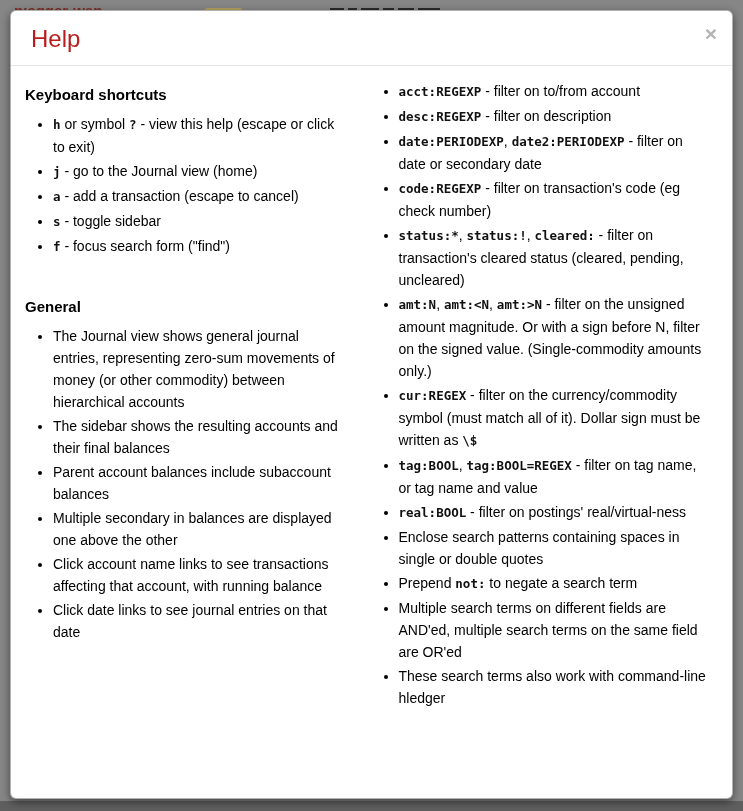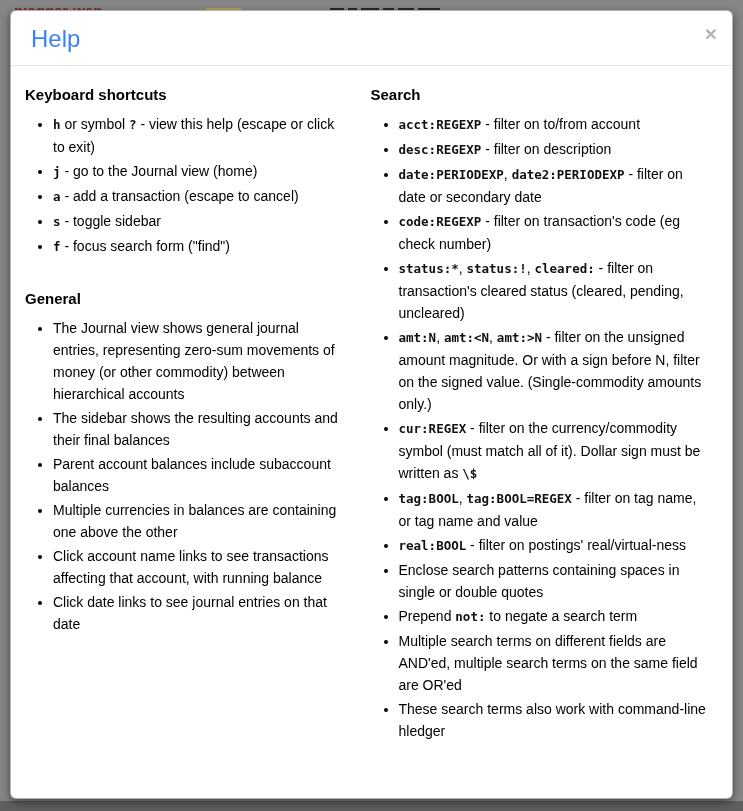--- a/index.html
+++ b/index.html
@@ -49,42 +49,42 @@
     border-radius: 6px;
     box-shadow: 0 3px 9px rgba(0,0,0,0.5);
     overflow: hidden;
   }
   .modal-header {
     padding: 13px 15px 11px 20px;
     border-bottom: 1px solid #e5e5e5;
   }
   .modal-title {
     margin: 0;
-    font-size: 24px; font-weight: 500; line-height: 30px; color: #3b82f6;
+    font-size: 24px; font-weight: 500; line-height: 30px; color: #b91c1c;
   }
   .close {
     float: right;
     background: none; border: none; padding: 0; margin: 0;
     font-size: 21px; font-weight: bold; line-height: 20px;
     color: #b4b4b4; cursor: pointer;
     font-family: "Liberation Sans", sans-serif;
   }
   .modal-body {
     padding: 14px 20px 10px 14px;
     display: flex;
   }
   .col { flex: 1 1 50%; min-width: 0; }
   .col.left { padding-right: 22px; }
   .col.right { padding-left: 2px; }
 
   .section-heading {
     margin: 6px 0 10px 0;
     font-size: 15px; font-weight: bold; color: #000;
   }
-  .section-heading.later { margin-top: 32px; }
+  .section-heading.later { margin-top: 40px; }
 
   ul.help-list {
     margin: 0 0 8px 0;
     padding-left: 28px;
   }
   ul.help-list li {
     font-size: 14px;
     line-height: 22px;
     margin-bottom: 2px;
     color: #000;
@@ -121,27 +121,26 @@
           <li><code>j</code><span> - go to the Journal view (home)</span></li>
           <li><code>a</code><span> - add a transaction (escape to cancel)</span></li>
           <li><code>s</code><span> - toggle sidebar</span></li>
           <li><code>f</code><span> - focus search form ("find")</span></li>
         </ul>
       <h3 class="section-heading later">General</h3>
       <ul class="help-list">
           <li><span>The Journal view shows general journal entries, representing zero-sum movements of money (or other commodity) between hierarchical accounts</span></li>
           <li><span>The sidebar shows the resulting accounts and their final balances</span></li>
           <li><span>Parent account balances include subaccount balances</span></li>
-          <li><span>Multiple currencies in balances are containing one above the other</span></li>
+          <li><span>Multiple secondary in balances are displayed one above the other</span></li>
           <li><span>Click account name links to see transactions affecting that account, with running balance</span></li>
           <li><span>Click date links to see journal entries on that date</span></li>
         </ul>
     </div>
     <div class="col right">
-      <h3 class="section-heading">Search</h3>
       <ul class="help-list">
           <li><code>acct:REGEXP</code><span> - filter on to/from account</span></li>
           <li><code>desc:REGEXP</code><span> - filter on description</span></li>
           <li><code>date:PERIODEXP</code><span>, </span><code>date2:PERIODEXP</code><span> - filter on date or secondary date</span></li>
           <li><code>code:REGEXP</code><span> - filter on transaction's code (eg check number)</span></li>
           <li><code>status:*</code><span>, </span><code>status:!</code><span>, </span><code>cleared:</code><span> - filter on transaction's cleared status (cleared, pending, uncleared)</span></li>
           <li><code>amt:N</code><span>, </span><code>amt:&lt;N</code><span>, </span><code>amt:&gt;N</code><span> - filter on the unsigned amount magnitude. Or with a sign before N, filter on the signed value. (Single-commodity amounts only.)</span></li>
           <li><code>cur:REGEX</code><span> - filter on the currency/commodity symbol (must match all of it). Dollar sign must be written as </span><code>\$</code></li>
           <li><code>tag:BOOL</code><span>, </span><code>tag:BOOL=REGEX</code><span> - filter on tag name, or tag name and value</span></li>
           <li><code>real:BOOL</code><span> - filter on postings' real/virtual-ness</span></li>

